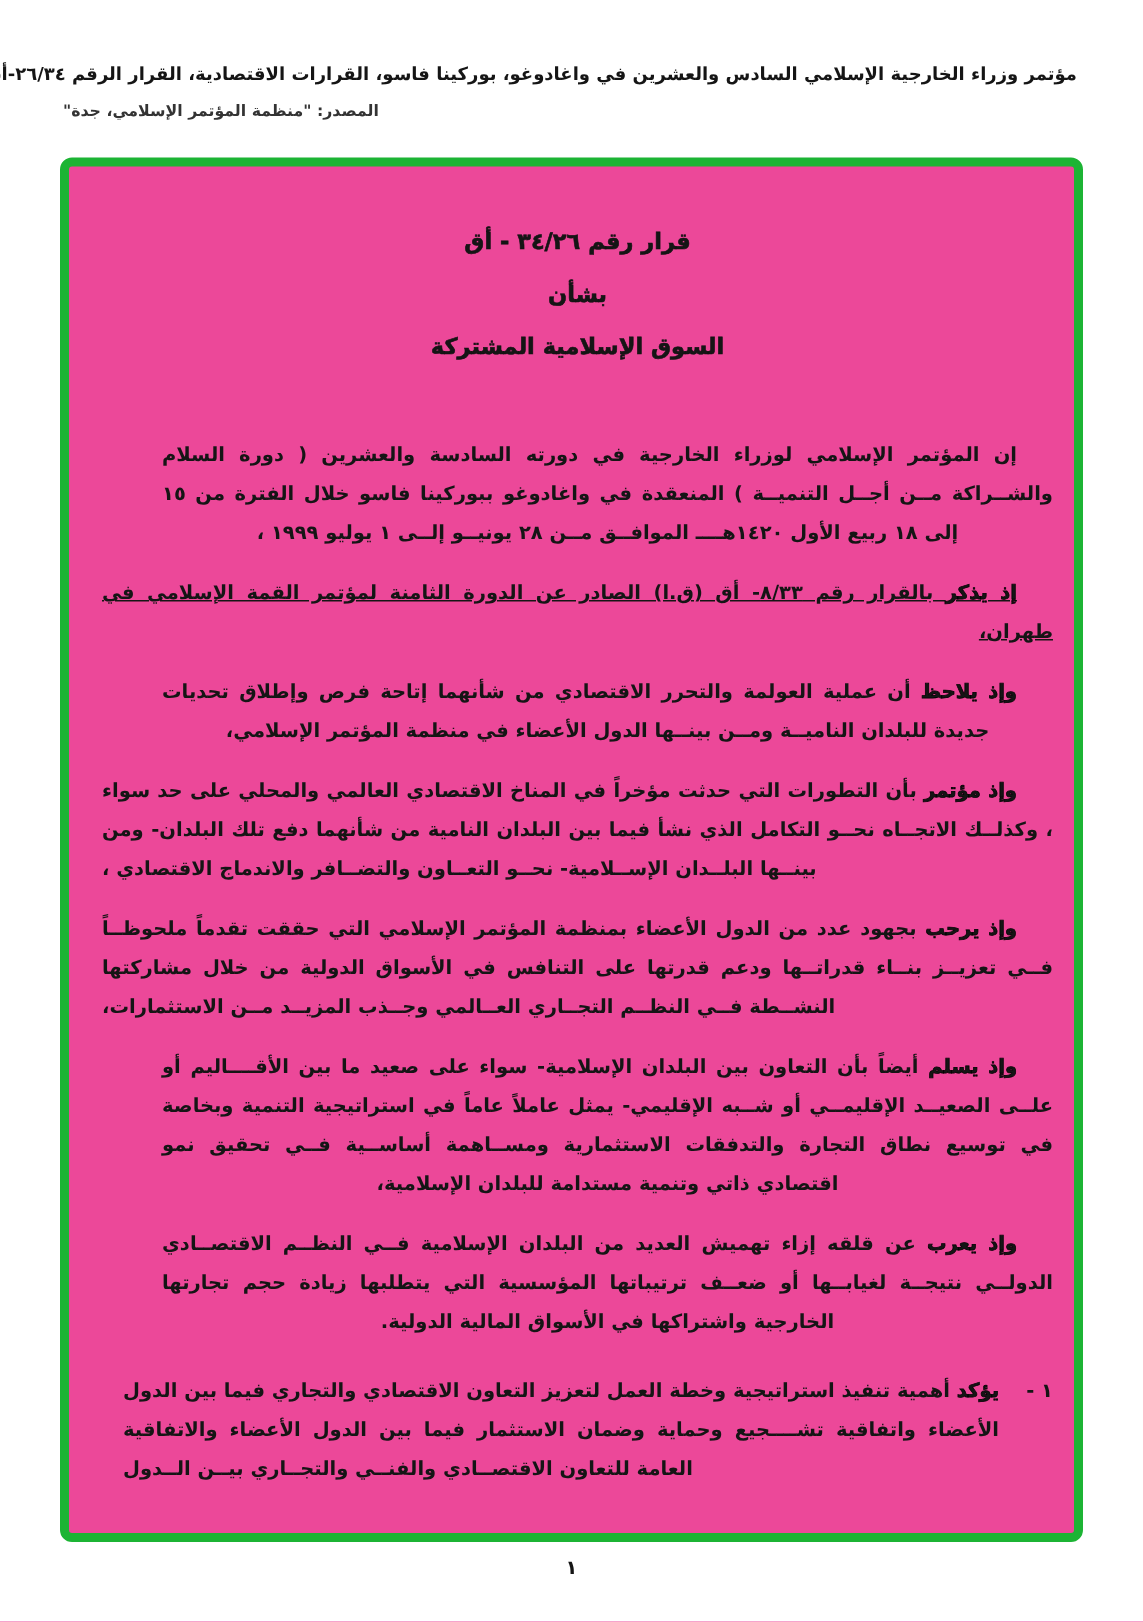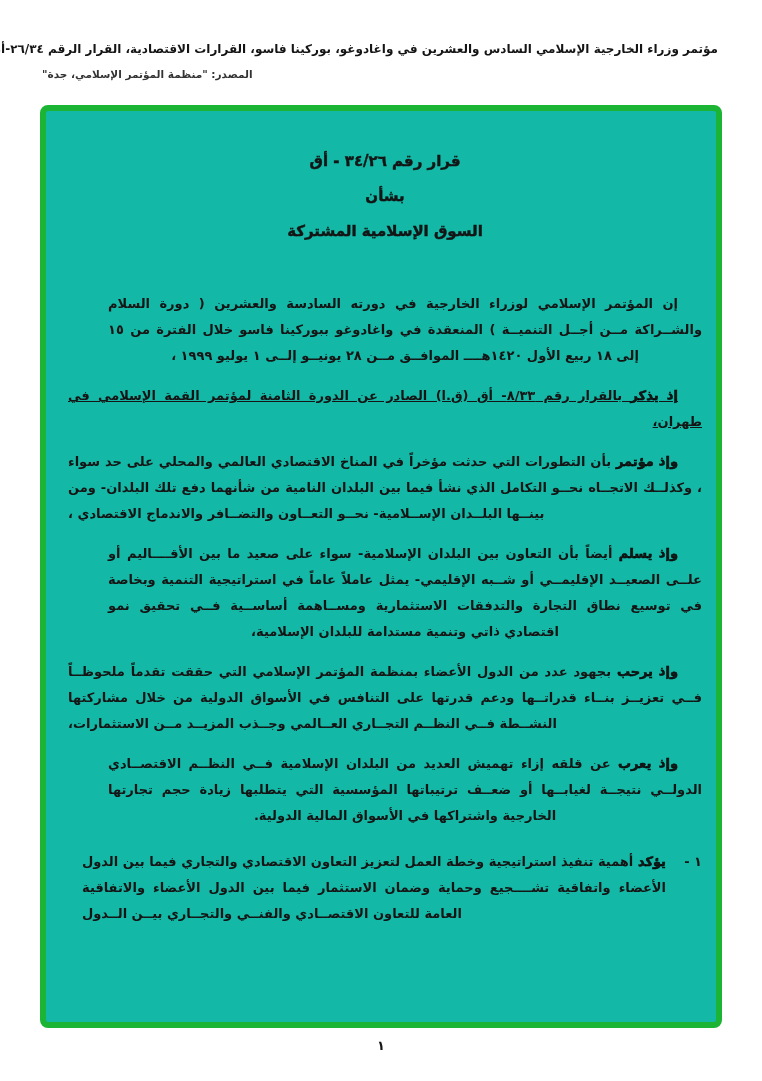--- a/index.html
+++ b/index.html
@@ -31,21 +31,21 @@
     text-align:left;           
     line-height:14px;
   }
   .doc-frame{
     position:absolute;
     left:40px;top:105px;
     width:682px;height:923px;
     box-sizing:border-box;
     border:6px solid #1cb434;
     border-radius:8px;
-    background:#14b8a6;
+    background:#ec4899;
     padding:40px 14px 30px 22px;
     overflow:hidden;
   }
   .title-block{
     direction:rtl;
     text-align:center;
     font-weight:bold;
     margin-bottom:50px;
   }
   .title-line{
@@ -115,26 +115,27 @@
     <div class="title-line">السوق الإسلامية المشتركة</div>
   </div>
 
   <div class="doc-body">
 
     <p class="para al-center"><span class="lead"></span><span>إن المؤتمر الإسلامي لوزراء الخارجية في دورته السادسة والعشرين ( دورة السلام والشــراكة مــن أجــل التنميــة ) المنعقدة في واغادوغو ببوركينا فاسو خلال الفترة من ١٥ إلى ١٨ ربيع الأول ١٤٢٠هــــ الموافــق مــن ٢٨ يونيــو إلــى ١ يوليو ١٩٩٩ ،</span></p>
 
     <p class="para al-right"><span class="lead">إذ يذكر</span><span> بالقرار رقم ٨/٣٣- أق (ق.ا) الصادر عن الدورة الثامنة لمؤتمر القمة الإسلامي في طهران،</span></p>
 
 
+    <p class="para al-center"><span class="lead">وإذ يلاحظ</span><span> أن عملية العولمة والتحرر الاقتصادي من شأنهما إتاحة فرص وإطلاق تحديات جديدة للبلدان الناميــة ومــن بينــها الدول الأعضاء في منظمة المؤتمر الإسلامي،</span></p>
 
     <p class="para al-left"><span class="lead">وإذ مؤتمر</span><span> بأن التطورات التي حدثت مؤخراً في المناخ الاقتصادي العالمي والمحلي على حد سواء ، وكذلــك الاتجــاه نحــو التكامل الذي نشأ فيما بين البلدان النامية من شأنهما دفع تلك البلدان-  ومن بينــها البلــدان الإســلامية- نحــو التعــاون والتضــافر والاندماج الاقتصادي ،</span></p>
 
+    <p class="para al-left"><span class="lead">وإذ يرحب</span><span> بجهود عدد من الدول الأعضاء بمنظمة المؤتمر الإسلامي التي حققت تقدماً ملحوظــاً فــي تعزيــز بنــاء قدراتــها ودعم قدرتها على التنافس في الأسواق الدولية من خلال مشاركتها النشــطة فــي النظــم التجــاري العــالمي وجــذب المزيــد مــن الاستثمارات،</span></p>
+
     <p class="para al-center"><span class="lead">وإذ يسلم</span><span> أيضاً بأن التعاون بين البلدان الإسلامية- سواء على صعيد ما بين الأقــــاليم أو علــى الصعيــد الإقليمــي أو شــبه الإقليمي- يمثل عاملاً عاماً في استراتيجية التنمية وبخاصة في توسيع نطاق التجارة والتدفقات الاستثمارية ومســاهمة أساســية فــي تحقيق نمو اقتصادي ذاتي وتنمية مستدامة للبلدان الإسلامية،</span></p>
-
-    <p class="para al-left"><span class="lead">وإذ يرحب</span><span> بجهود عدد من الدول الأعضاء بمنظمة المؤتمر الإسلامي التي حققت تقدماً ملحوظــاً فــي تعزيــز بنــاء قدراتــها ودعم قدرتها على التنافس في الأسواق الدولية من خلال مشاركتها النشــطة فــي النظــم التجــاري العــالمي وجــذب المزيــد مــن الاستثمارات،</span></p>
 
     <p class="para al-center"><span class="lead">وإذ يعرب</span><span> عن قلقه إزاء تهميش العديد من البلدان الإسلامية فــي النظــم الاقتصــادي الدولــي نتيجــة لغيابــها أو ضعــف ترتيباتها المؤسسية التي يتطلبها زيادة حجم تجارتها الخارجية واشتراكها في الأسواق المالية الدولية.</span></p>
 
 
     <div class="list-item">
       <div class="li-marker">١ -</div>
       <div class="li-text"><span class="lead">يؤكد</span><span> أهمية تنفيذ استراتيجية وخطة العمل لتعزيز التعاون الاقتصادي والتجاري فيما بين الدول الأعضاء واتفاقية تشــــجيع وحماية وضمان الاستثمار فيما بين الدول الأعضاء والاتفاقية العامة للتعاون الاقتصــادي والفنــي والتجــاري بيــن الــدول</span></div>
     </div>
 
   </div>

